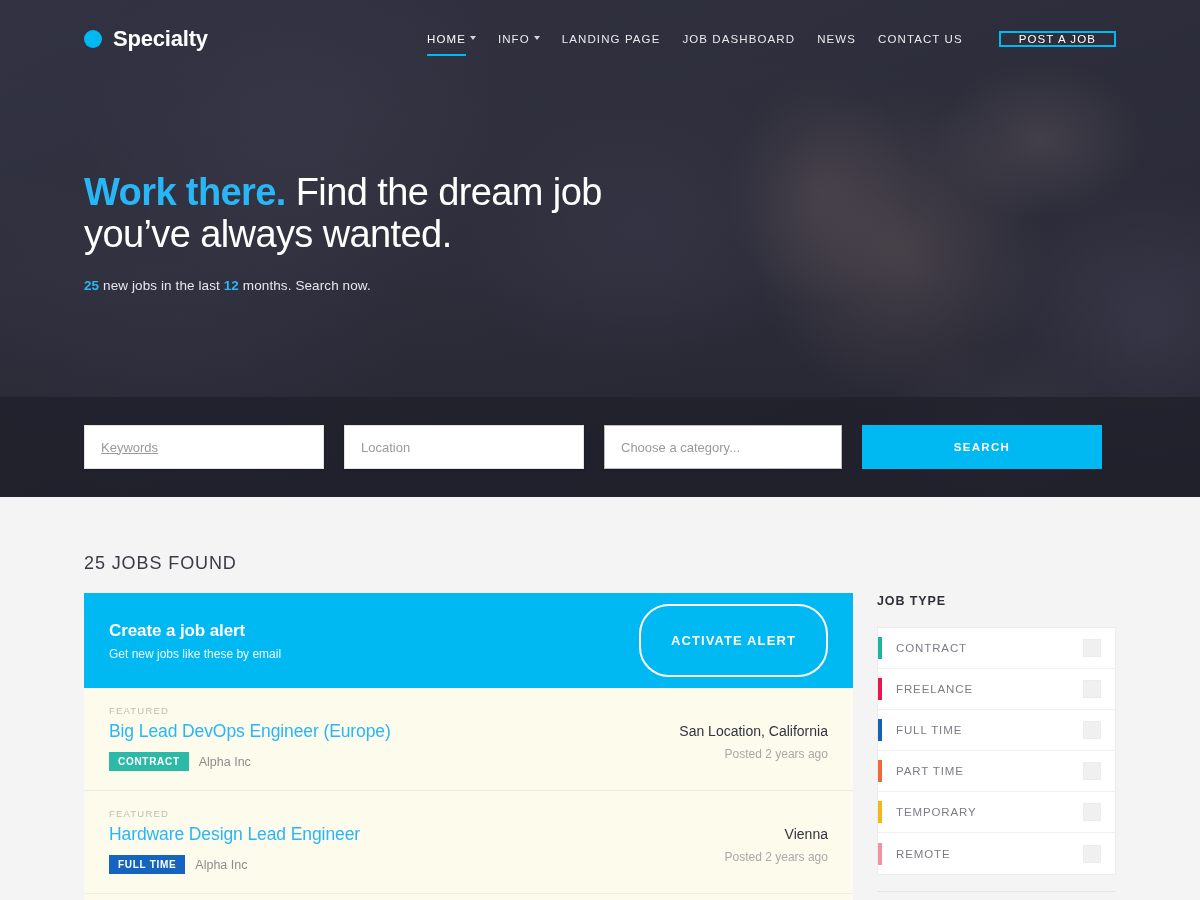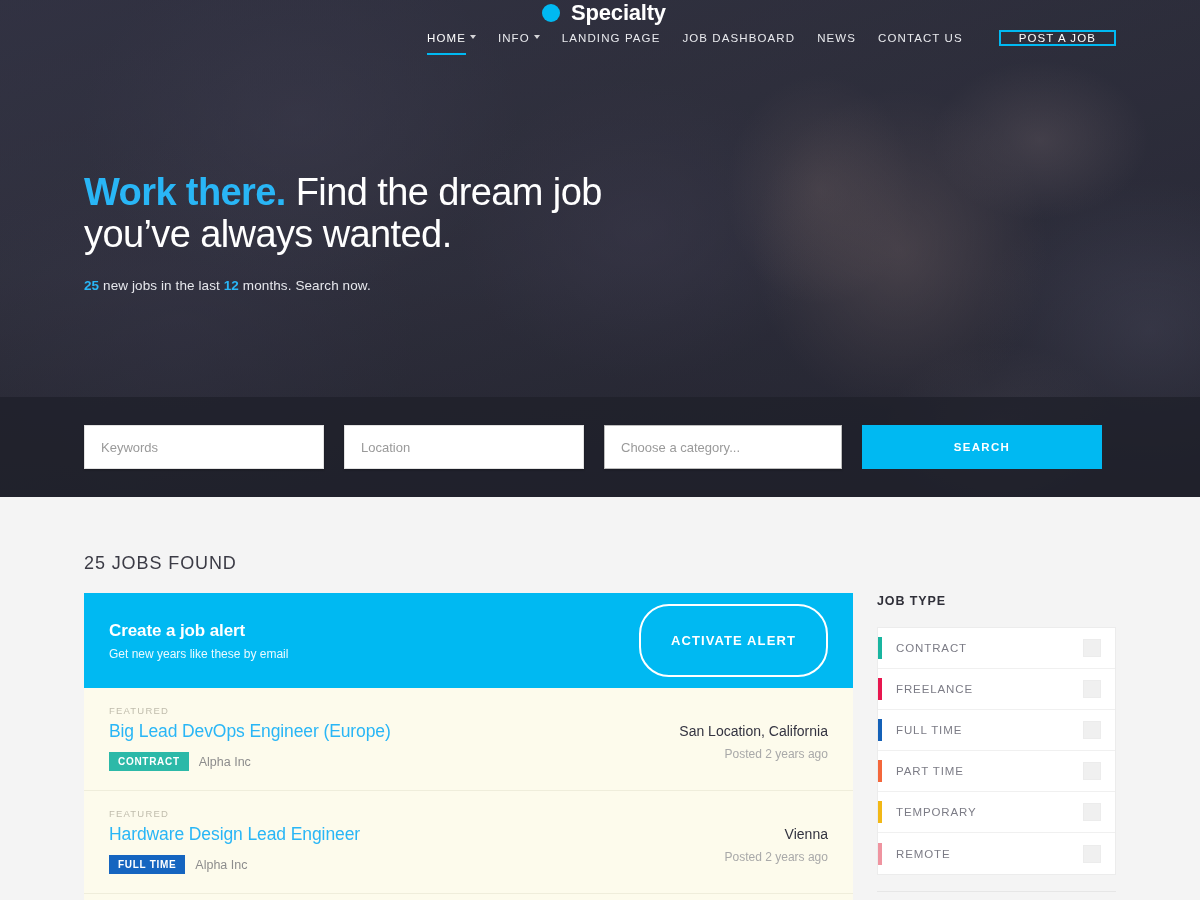--- a/index.html
+++ b/index.html
@@ -35,27 +35,26 @@
   }
   .hero-overlay {
     position: absolute;
     inset: 0;
     background: linear-gradient(180deg, rgba(42,43,58,0.55) 0%, rgba(42,43,58,0.42) 55%, rgba(34,35,46,0.62) 100%);
   }
 
   
   .header {
     position: absolute;
-    top: 0; left: 8px; right: 0;
+    top: 0; left: 0; right: 0;
     height: 78px;
     display: flex;
     align-items: center;
     padding: 0 84px;
     z-index: 5;
-    flex-direction: column;
   }
   .logo { display: flex; align-items: center; gap: 11px; }
   .logo-dot {
     width: 18px; height: 18px;
     border-radius: 50%;
     background: #00b9f2;
     flex: none;
   }
   .logo-text {
     color: #fff;
@@ -155,21 +154,21 @@
     height: 44px;
     background: #ffffff;
     border: 1px solid #e2e2e2;
     display: flex;
     align-items: center;
     padding: 0 16px;
     color: #9a9a9a;
     font-size: 13px;
     box-shadow: 0 1px 2px rgba(0,0,0,0.25);
   }
-  .sfield.f1 { width: 240px; }
+  .sfield.f1 { width: 240px; text-decoration: underline; }
   .sfield.f2 { width: 240px; }
   .sfield.f3 { width: 238px; border: 1px solid #bdbdbd; }
   .sbtn {
     width: 240px;
     height: 44px;
     background: #00b9f2;
     color: #ffffff;
     font-size: 11.5px;
     font-weight: bold;
     letter-spacing: 1.3px;
@@ -367,21 +366,21 @@
 </div>
 
 <div class="content">
 
   <div class="col-main">
     <div class="jobs-found">25 JOBS FOUND</div>
 
     <div class="alert">
       <div>
         <div class="alert-title">Create a job alert</div>
-        <div class="alert-sub">Get new years like these by email</div>
+        <div class="alert-sub">Get new jobs like these by email</div>
       </div>
       <div class="alert-btn">ACTIVATE ALERT</div>
     </div>
 
     <div class="job featured">
       <div class="job-left">
         <div class="job-flag">FEATURED</div>
         <div class="job-title">Big Lead DevOps Engineer (Europe)</div>
         <div class="job-meta">
           <span class="badge" style="background: rgb(44, 185, 168);">CONTRACT</span>

